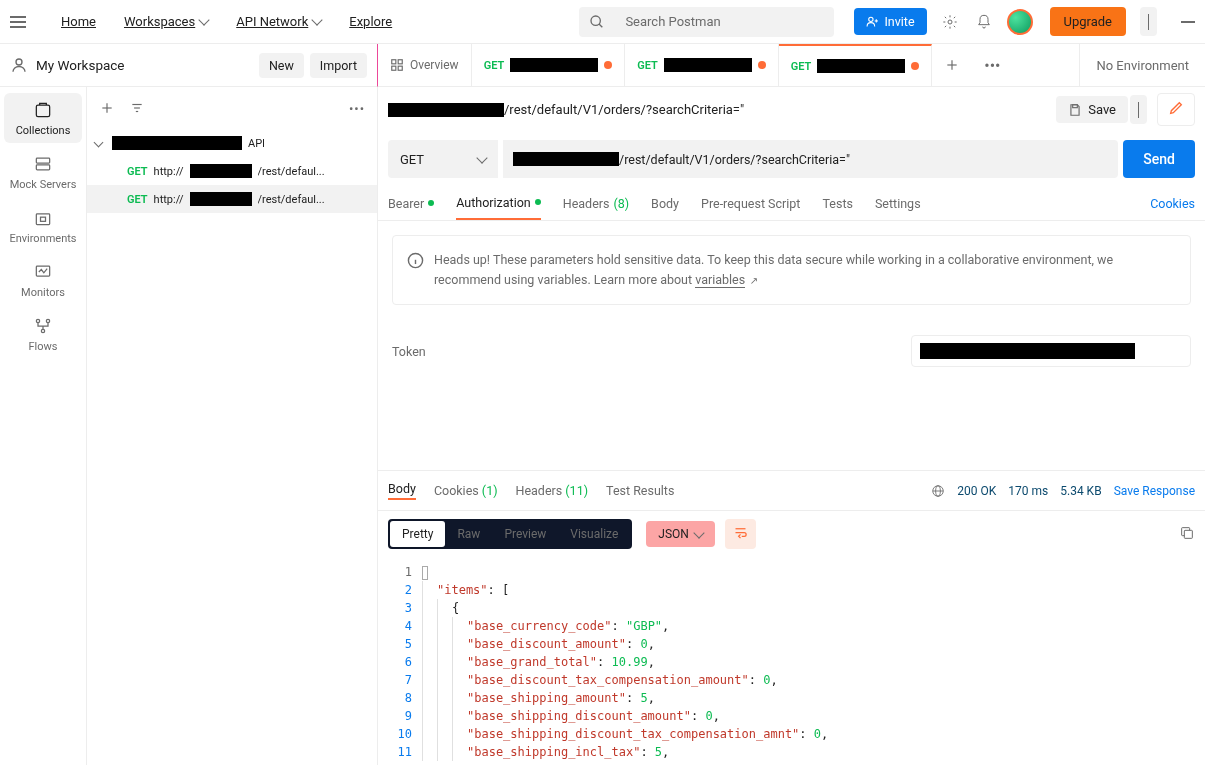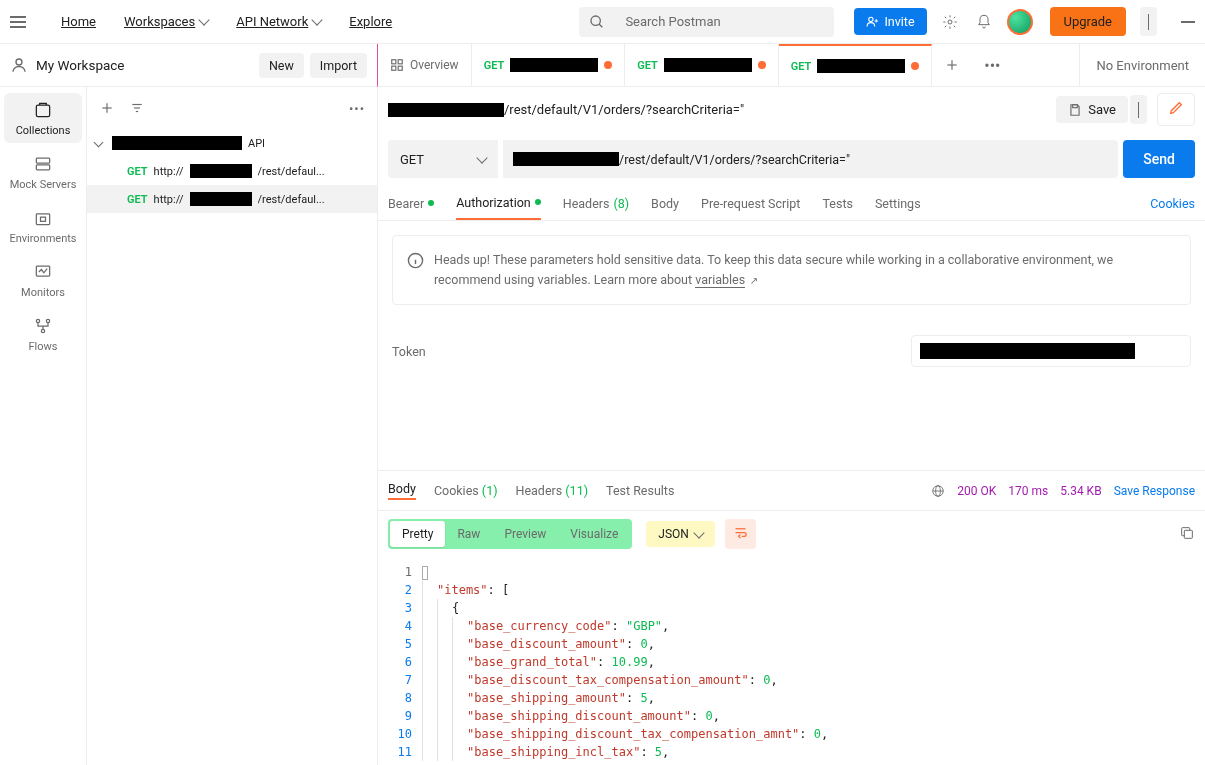--- a/index.html
+++ b/index.html
@@ -77,28 +77,28 @@
 .auth-right { flex: 1; padding: 14px; }
 .warn-box { border: 1px solid #ededed; border-radius: 4px; padding: 14px; display: flex; gap: 10px; font-size: 12.5px; color: #6b6b6b; line-height: 1.6; }
 .token-row { display: flex; align-items: center; margin-top: 30px; }
 .token-label { font-size: 12.5px; color: #6b6b6b; }
 .token-input { margin-left: auto; width: 280px; height: 32px; border: 1px solid #ededed; border-radius: 4px; display: flex; align-items: center; padding: 0 8px; }
 
 .resp-tabs { display: flex; align-items: center; padding: 0 10px; height: 40px; gap: 18px; font-size: 12.5px; color: #6b6b6b; border-bottom: 1px solid #ededed; }
 .resp-tab { cursor: pointer; }
 .resp-tab.active { color: #212121; border-bottom: 2px solid #ff6c37; padding-bottom: 2px; }
 .resp-status { margin-left: auto; display: flex; gap: 12px; align-items: center; font-size: 12px; }
-.green-text { color: #a21caf; }
+.green-text { color: #0c4a6e; }
 .blue-link { color: #097bed; cursor: pointer; }
 
 .view-tabs { display: flex; align-items: center; padding: 8px 10px; gap: 4px; }
-.view-seg { display: flex; background: #86efac; border-radius: 4px; padding: 2px; }
+.view-seg { display: flex; background: #0f172a; border-radius: 4px; padding: 2px; }
 .view-btn { padding: 6px 12px; font-size: 12px; cursor: pointer; border-radius: 3px; color: #6b6b6b; }
 .view-btn.active { background: #fff; color: #212121; box-shadow: 0 1px 2px rgba(0,0,0,0.1); }
-.json-select { background: #fef9c3; padding: 6px 12px; border-radius: 4px; display: flex; align-items: center; gap: 6px; font-size: 12px; margin-left: 10px; cursor: pointer; }
+.json-select { background: #fca5a5; padding: 6px 12px; border-radius: 4px; display: flex; align-items: center; gap: 6px; font-size: 12px; margin-left: 10px; cursor: pointer; }
 .wrap-btn { background: #fdeae2; padding: 6px 8px; border-radius: 4px; margin-left: 6px; cursor: pointer; }
 .wrap-btn svg { stroke: #ff6c37; }
 .copy-btn { margin-left: auto; cursor: pointer; }
 
 .code-area { flex: 1; display: flex; font-family: Menlo, Monaco, Consolas, monospace; font-size: 12px; overflow: hidden; }
 .gutter { width: 42px; text-align: right; color: #6b6b6b; padding: 6px 8px 0 0; }
 .gutter div { height: 18px; line-height: 18px; }
 .gutter .hl { color: #097bed; }
 .code { flex: 1; padding: 6px 0 0 2px; line-height: 18px; white-space: pre; }
 .j-key { color: #c0392b; }

